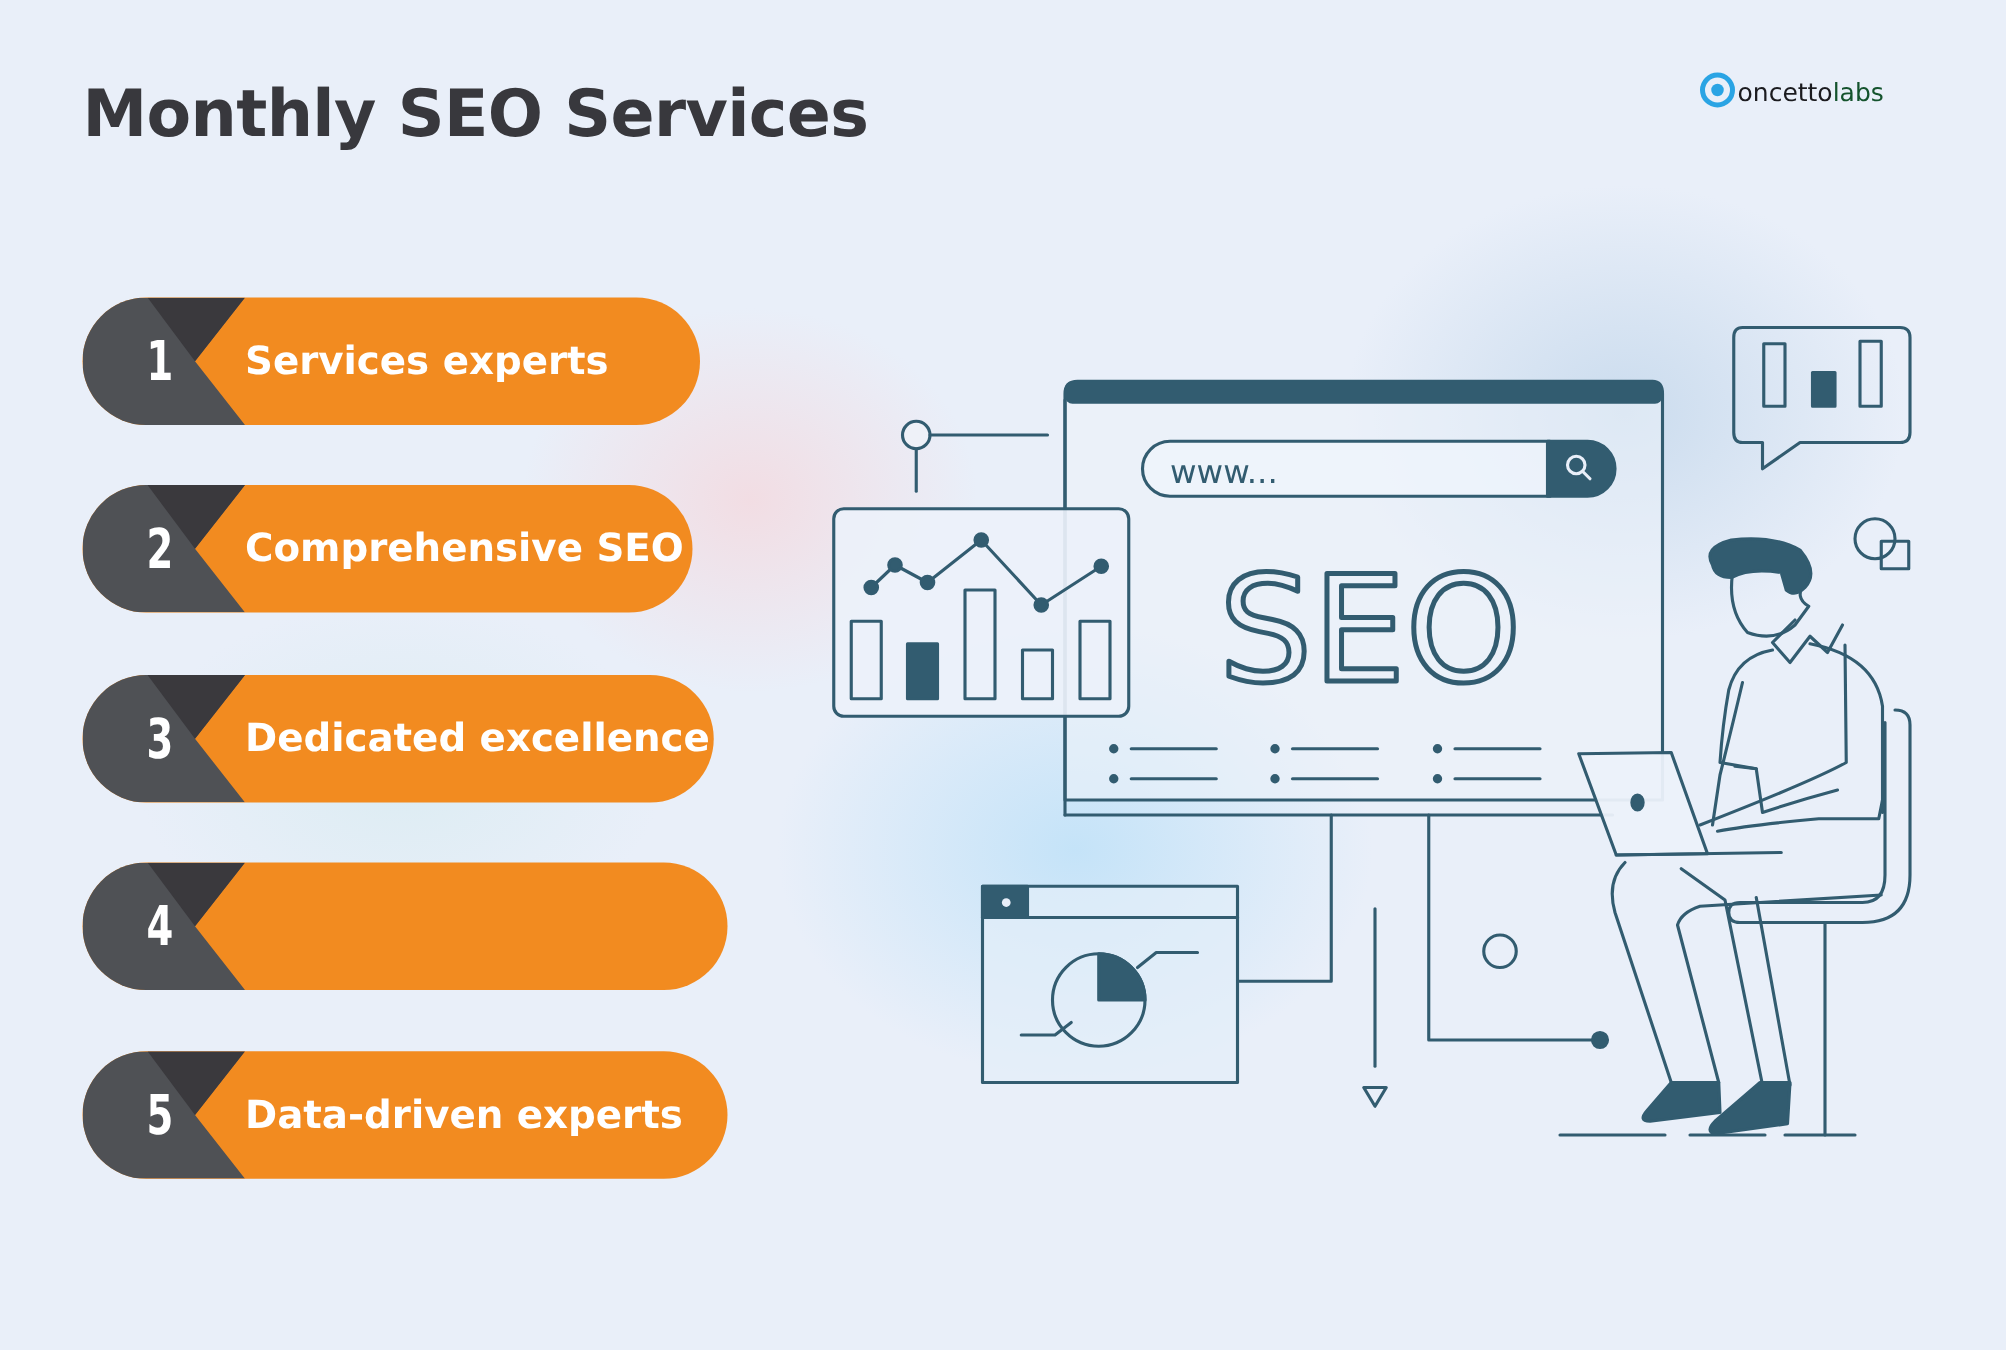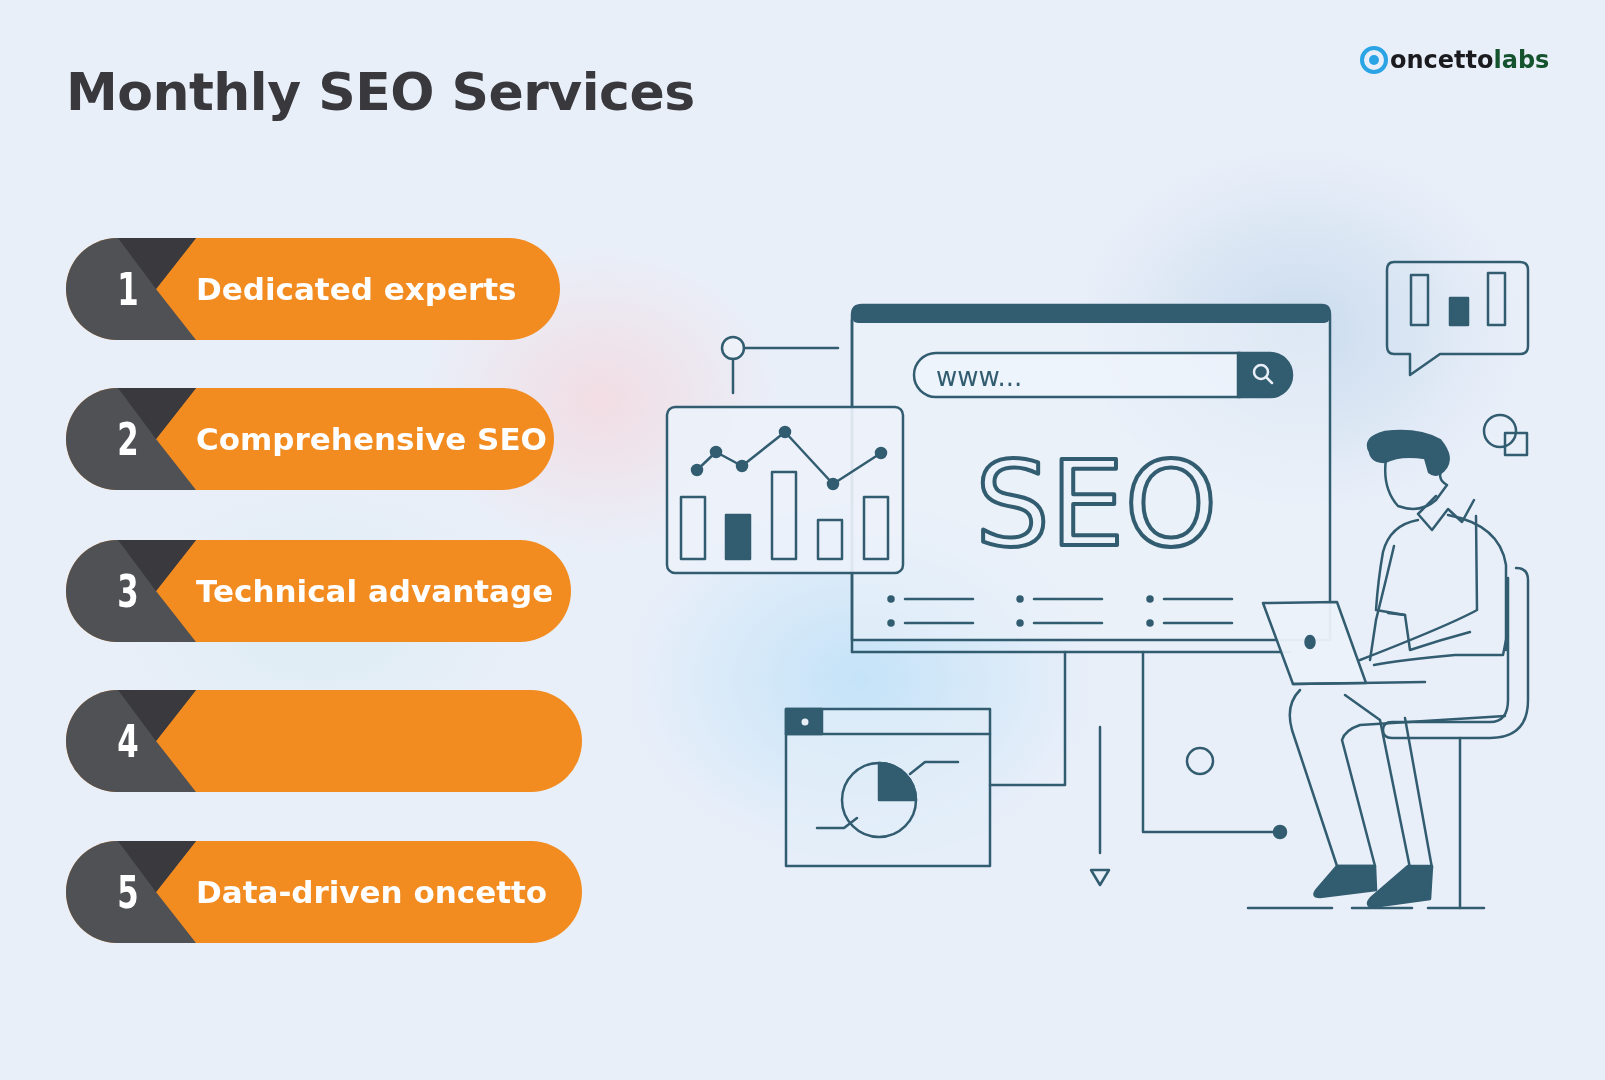--- a/index.html
+++ b/index.html
@@ -13,22 +13,22 @@
       radial-gradient(ellipse 300px 200px at 320px 620px, rgba(215,235,240,0.7), rgba(215,235,240,0) 70%),
       #e9eff9;
   }
   .title {
     position:absolute; left:66px; top:62px;
     font-size:52px; font-weight:700; color:#38383d; letter-spacing:-0.5px;
     font-family: "DejaVu Sans", sans-serif;
   }
   .logo {
     position:absolute; left:1360px; top:46px; height:40px;
-    display:flex; align-items:flex-start;
-    font-family: "DejaVu Sans", sans-serif; font-size:24px;font-weight:bold;
+    display:flex; align-items:flex-end;
+    font-family: "DejaVu Sans", sans-serif; font-size:20px;
   }
   .logo .mark {
     width:28px; height:28px; border-radius:50%;
     border:4px solid #2aa4e4; box-sizing:border-box; position:relative; margin-right:2px;
   }
   .logo .mark::after {
     content:""; position:absolute; left:5px; top:5px; width:10px; height:10px; border-radius:50%;
     background:#2aa4e4;
   }
   .logo .dark { color:#1b1b1f; }
@@ -70,44 +70,44 @@
 <div class="logo">
   <span class="mark"></span>
   <span class="dark">oncetto</span>
   <span class="blue">labs</span>
 </div>
 
 <div class="pill" style="top:238px; width:494px;">
   <div class="numzone"></div>
   <div class="numzone-dark"></div>
   <div class="num">1</div>
-  <div class="label">Dedicated experts</div>
+  <div class="label">Services experts</div>
 </div>
 <div class="pill" style="top:388px; width:488px;">
   <div class="numzone"></div>
   <div class="numzone-dark"></div>
   <div class="num">2</div>
   <div class="label">Comprehensive SEO</div>
 </div>
 <div class="pill" style="top:540px; width:505px;">
   <div class="numzone"></div>
   <div class="numzone-dark"></div>
   <div class="num">3</div>
-  <div class="label">Technical advantage</div>
+  <div class="label">Dedicated excellence</div>
 </div>
 <div class="pill" style="top:690px; width:516px;">
   <div class="numzone"></div>
   <div class="numzone-dark"></div>
   <div class="num">4</div>
 </div>
 <div class="pill" style="top:841px; width:516px;">
   <div class="numzone"></div>
   <div class="numzone-dark"></div>
   <div class="num">5</div>
-  <div class="label">Data-driven oncetto</div>
+  <div class="label">Data-driven experts</div>
 </div>
 
 <svg class="illus" width="1605" height="1080" viewBox="0 0 1605 1080" fill="none" stroke="#325c70" stroke-width="2.5" stroke-linecap="round" stroke-linejoin="round">
 
   <g>
     <path d="M852 640 V315 Q852 305 862 305 H1322 Q1330 305 1330 315 V640 Z" fill="rgba(236,242,250,0.55)"></path>
     <rect x="852" y="305" width="478" height="18" rx="6" fill="#325c70" stroke="none"></rect>
     <line x1="852" y1="652" x2="1290" y2="652"></line>
     <line x1="852" y1="320" x2="852" y2="652"></line>
   </g>

